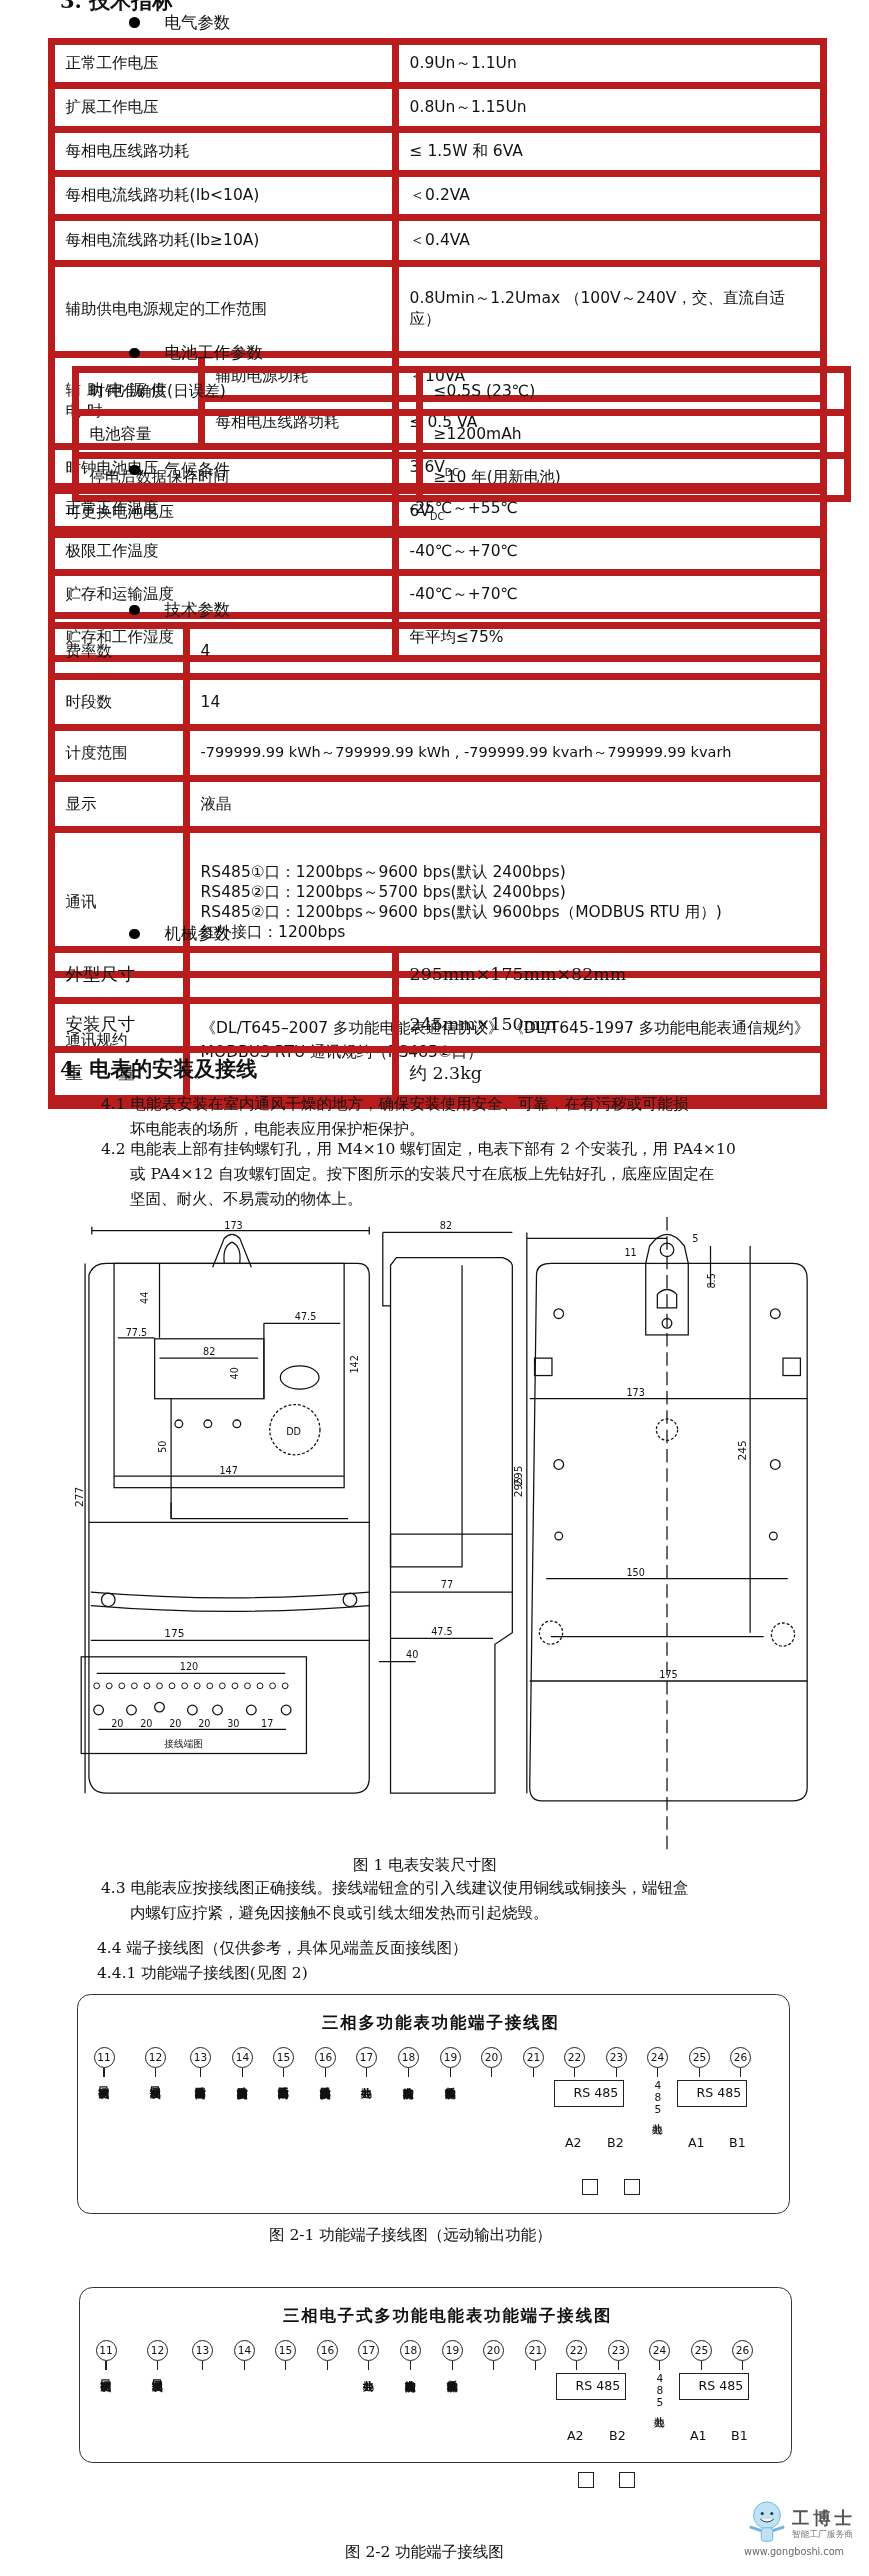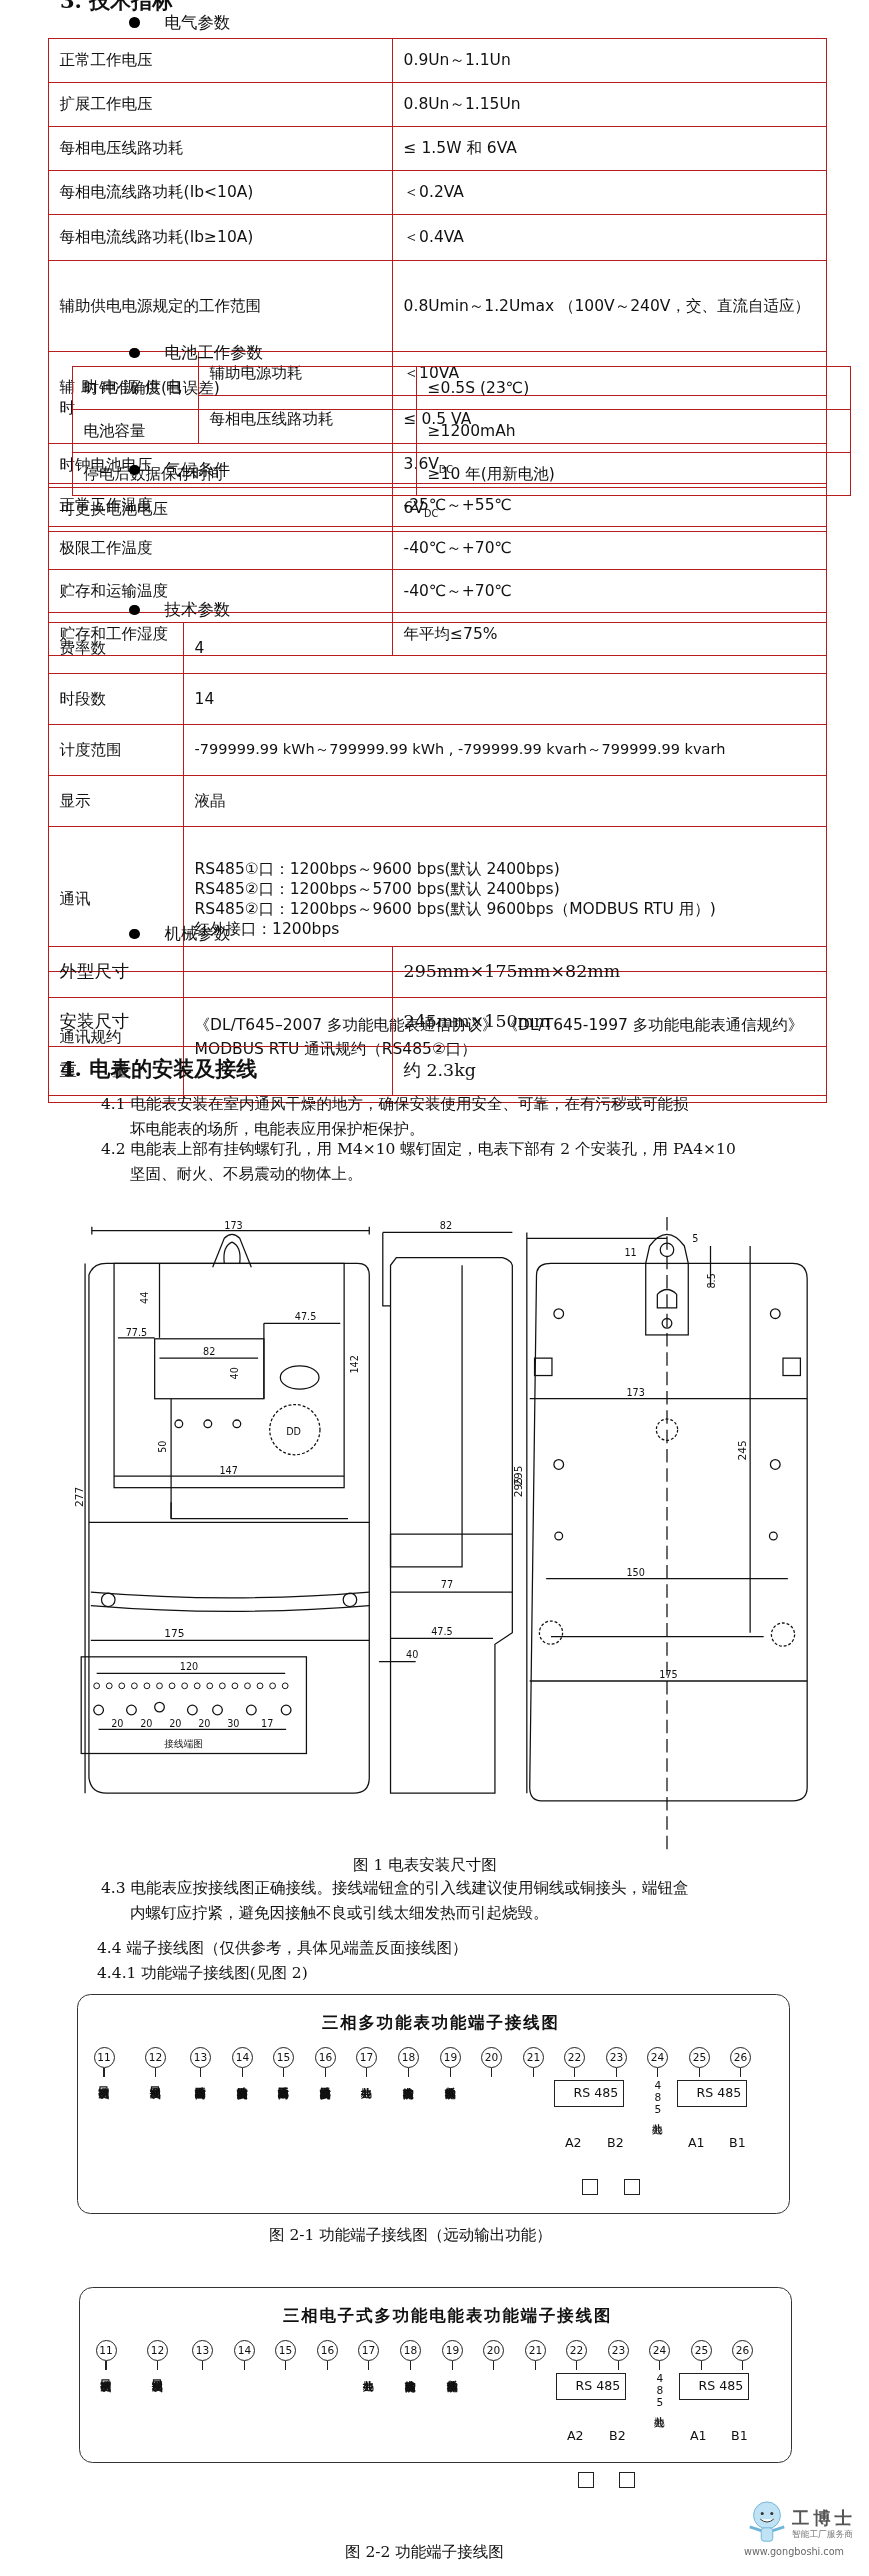--- a/index.html
+++ b/index.html
@@ -3,21 +3,21 @@
 <meta charset="utf-8">
 <style>
   * { box-sizing: border-box; margin: 0; padding: 0; }
   html, body { width: 870px; background: #ffffff; }
   body { font-family: "DejaVu Sans", "Liberation Sans", sans-serif; color: #111; position: relative; height: 2576px; overflow: hidden; }
   .abs { position: absolute; }
   .section-title { position: absolute; left: 60px; font-weight: bold; font-size: 21px; font-family: "DejaVu Serif", serif; }
   .bullet-title { position: absolute; left: 129px; font-size: 16.4px; display: flex; align-items: center; gap: 25px; }
   .bullet-title .dot { width: 10.6px; height: 10.6px; border-radius: 50%; background: #000; display: inline-block; }
   table.spec { position: absolute; left: 48px; width: 779px; border-collapse: collapse; border: 1.9px solid #444; font-size: 15.5px; }
-  table.spec td { border: 1px solid #b91c1c; padding: 1.9px 10.6px; vertical-align: middle; line-height: 1.35; }
+  table.spec td { border: 7px solid #b91c1c; padding: 1.9px 10.6px; vertical-align: middle; line-height: 1.35; }
   table.spec td.k { width: 344px; }
   table.spec.tech td.k { width: 135px; }
   table.spec.mech { font-family: "DejaVu Serif", serif; font-size: 17.4px; }
   table.spec.mech td { padding: 3.9px 10.6px; }
   sub { font-size: 9.7px; }
   .para { position: absolute; left: 101px; width: 720px; font-family: "DejaVu Serif", serif; font-size: 15.5px; line-height: 1.6; }
   .para .cont { padding-left: 29px; display: block; }
   .caption { position: absolute; font-family: "DejaVu Serif", serif; font-size: 15.5px; }
   .figure-box { position: absolute; border: 1.4px solid #333; border-radius: 13.5px; background: #fff; }
   .fb-title { position: absolute; font-weight: bold; font-size: 16.4px; letter-spacing: 1.9px; }
@@ -193,20 +193,21 @@
 </tbody>
   </table>
 
 <div class="section-title" style="top:1055px;">4. 电表的安装及接线</div>
 <div class="para" style="top:1092px;">
   <span>4.1 电能表安装在室内通风干燥的地方，确保安装使用安全、可靠，在有污秽或可能损</span>
   <span class="cont">坏电能表的场所，电能表应用保护柜保护。</span>
 </div>
 <div class="para" style="top:1137px;">
   <span>4.2 电能表上部有挂钩螺钉孔，用 M4×10 螺钉固定，电表下部有 2 个安装孔，用 PA4×10</span>
+  <span class="cont">或 PA4×12 自攻螺钉固定。按下图所示的安装尺寸在底板上先钻好孔，底座应固定在</span>
   <span class="cont">坚固、耐火、不易震动的物体上。</span>
 </div>
 
 <svg class="abs" style="left:0; top:1217px;" width="870" height="638" fill="none" stroke="#111" stroke-width="1.3" font-family="DejaVu Sans, sans-serif" font-size="10" viewBox="0 0 900 660">
 
   <g>
     <line x1="95" y1="14" x2="382" y2="14"></line>
     <line x1="95" y1="10" x2="95" y2="18"></line>
       <line x1="382" y1="10" x2="382" y2="18"></line>
     <text x="232" y="12" fill="#111" stroke="none">173</text>

